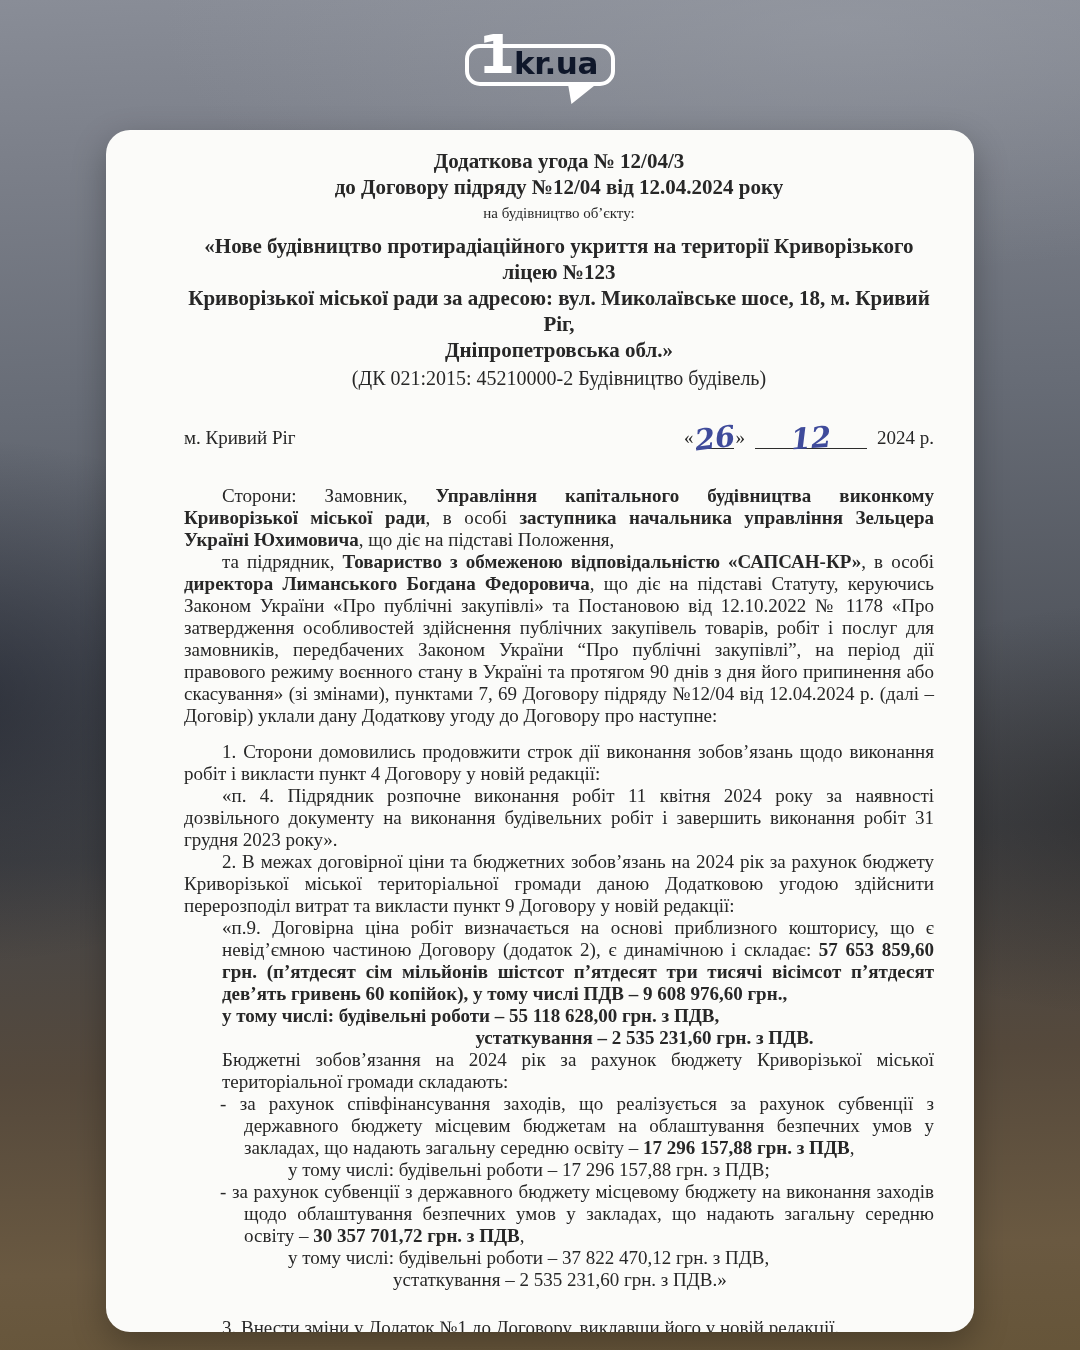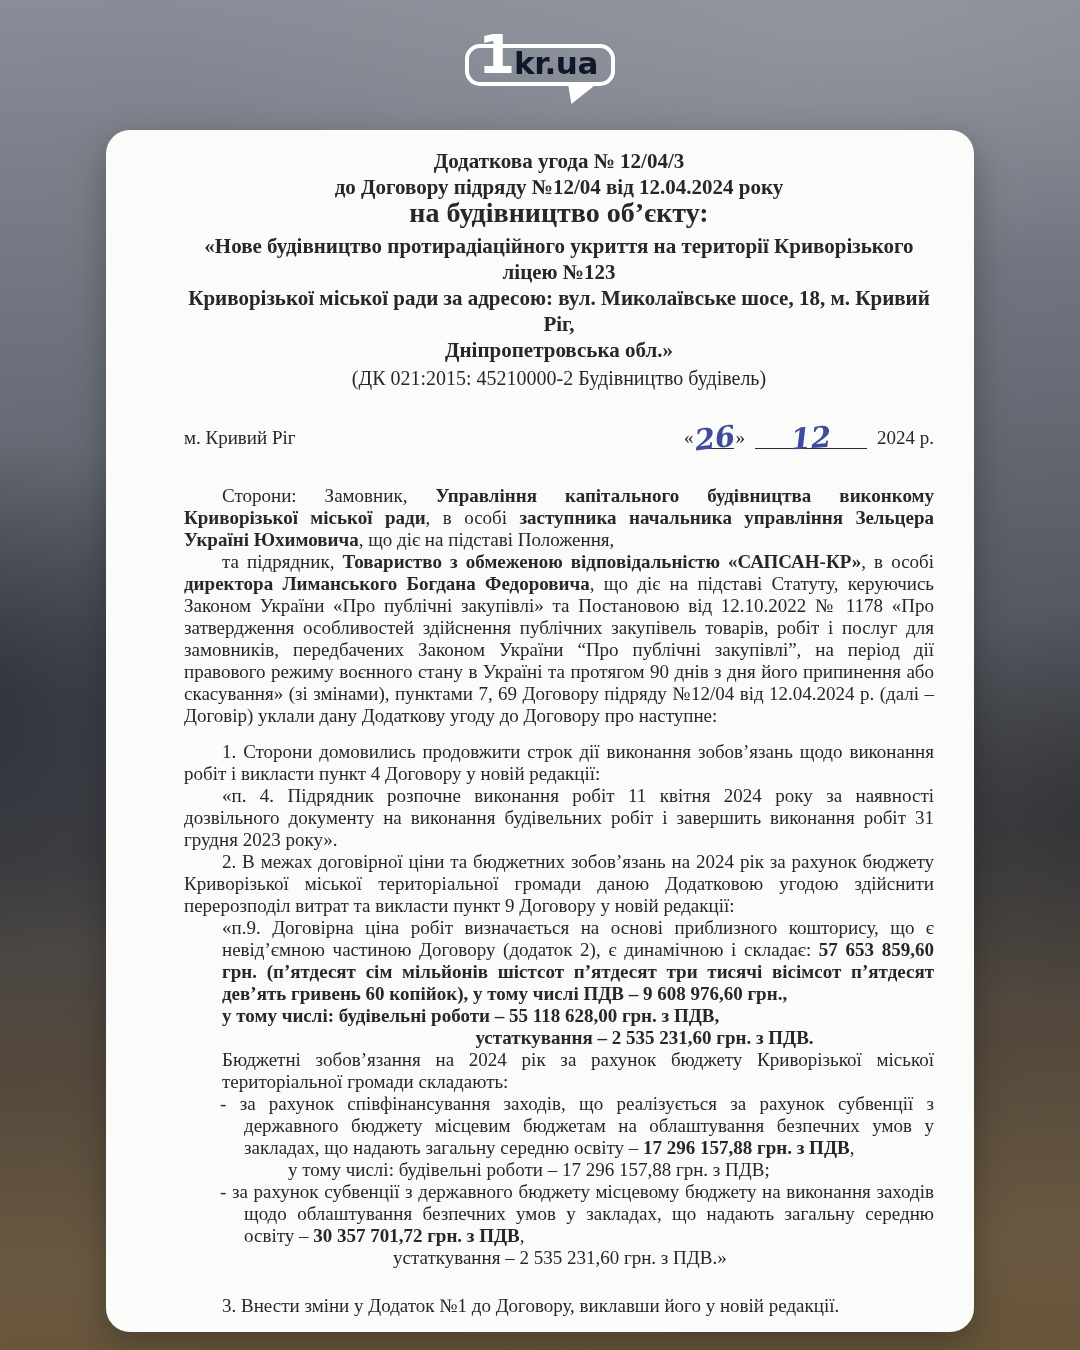--- a/index.html
+++ b/index.html
@@ -46,21 +46,21 @@
   }
   .content{
     position:absolute;inset:0;
     padding:18px 40px 0 78px;
     color:#272727;font-size:19px;line-height:22px;
   }
 
   .title-block{text-align:center;}
   .t-line{line-height:26px;}
   .t-bold{font-weight:bold;font-size:21px;}
-  .t-reg{font-size:28px;font-weight:bold;}
+  .t-reg{font-size:15px;}
   .t-gap{margin-bottom:7px;}
   .t-obj{font-weight:bold;font-size:21px;line-height:26px;}
   .t-dk{font-size:20px;line-height:25px;margin-top:3px;}
 
   
   .dateline{display:flex;justify-content:space-between;align-items:flex-end;margin-top:36px;}
   .date-right{display:flex;align-items:flex-end;white-space:nowrap;}
   .blank{display:inline-block;border-bottom:1.6px solid #2c2c2c;position:relative;height:18px;}
   .blank-day{width:38px;margin:0 2px;}
   .blank-month{width:112px;margin:0 10px;}
@@ -132,18 +132,19 @@
         <p class="indent gap1"><span>1.  Сторони домовились продовжити строк дії виконання зобов’язань щодо виконання робіт і викласти пункт 4 Договору у новій редакції:</span></p>
         <p class="indent"><span>«п. 4. Підрядник розпочне виконання робіт 11 квітня 2024 року за наявності дозвільного документу на виконання будівельних робіт і завершить виконання робіт 31 грудня 2023 року».</span></p>
         <p class="indent"><span>2.  В межах договірної ціни та бюджетних зобов’язань на 2024 рік за рахунок бюджету Криворізької міської  територіальної громади даною Додатковою угодою здійснити перерозподіл витрат та викласти пункт 9 Договору у новій редакції:</span></p>
         <p class="block1"><span>«п.9. Договірна ціна робіт визначається на основі приблизного кошторису, що є  невід’ємною частиною Договору (додаток 2), є динамічною і складає: </span><span class="b">57 653 859,60 грн. (п’ятдесят сім мільйонів шістсот п’ятдесят три тисячі вісімсот п’ятдесят дев’ять гривень 60 копійок), у тому числі ПДВ – 9 608 976,60 грн.,</span></p>
         <p class="block1"><span class="b">у тому числі: будівельні роботи – 55 118 628,00 грн. з ПДВ,</span></p>
         <p class="block2"><span class="b">устаткування – 2 535 231,60 грн. з ПДВ.</span></p>
         <p class="block1"><span>Бюджетні зобов’язання на 2024 рік за рахунок бюджету Криворізької міської територіальної громади складають:</span></p>
         <p class="bullet"><span>-  за рахунок співфінансування заходів, що реалізується за рахунок субвенції з державного бюджету місцевим бюджетам на облаштування безпечних умов у закладах, що надають загальну середню освіту – </span><span class="b">17 296 157,88 грн. з ПДВ</span><span>,</span></p>
         <p class="sub1"><span>у тому числі: будівельні роботи – 17 296 157,88 грн. з ПДВ;</span></p>
         <p class="bullet"><span>-  за рахунок субвенції з державного бюджету місцевому бюджету на виконання заходів щодо облаштування безпечних умов у закладах, що надають загальну середню освіту – </span><span class="b">30 357 701,72 грн. з ПДВ</span><span>,</span></p>
+        <p class="sub1"><span>у тому числі: будівельні роботи – 37 822 470,12 грн. з ПДВ,</span></p>
         <p class="sub2"><span>устаткування – 2 535 231,60 грн. з ПДВ.»</span></p>
         <p class="indent gap2"><span>3.  Внести зміни у Додаток №1 до Договору, виклавши його у новій редакції.</span></p>
       </div>
 
   </div>
 </div>
 
 </body></html>

